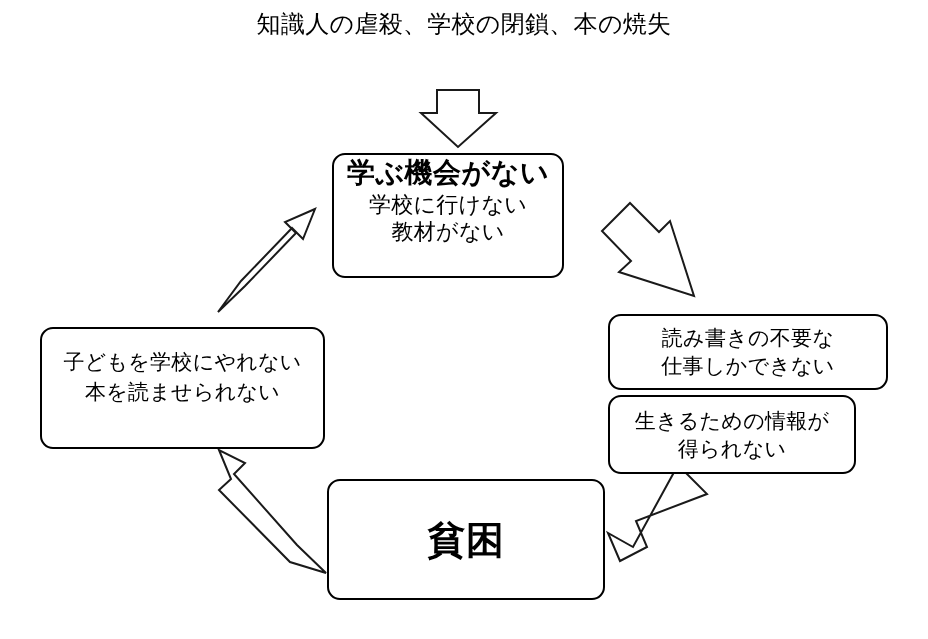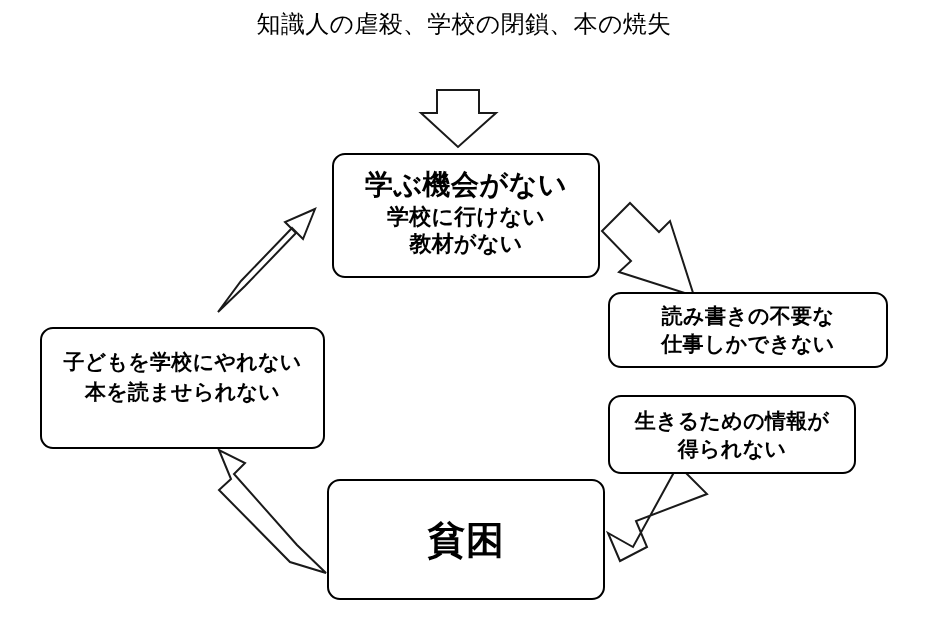--- a/index.html
+++ b/index.html
@@ -45,44 +45,44 @@
     flex-direction: column;
     align-items: center;
     justify-content: center;
     text-align: center;
   }
   .node-heading {
     font-weight: bold;
     letter-spacing: 0.5px;
   }
   .node-line {
-    font-weight: bold;
+    font-weight: normal;
     letter-spacing: 0.3px;
   }
   
   #node-learning {
     left: 332px;
     top: 153px;
-    width: 268px;
+    width: 232px;
     height: 125px;
     justify-content: flex-start;
-    padding-top: 12px;
+    padding-top: 0;
   }
   #node-learning .node-heading {
     font-size: 28px;
     line-height: 36px;
   }
   #node-learning .node-line {
     font-size: 22px;
     line-height: 27px;
   }
   
   #node-work {
     left: 608px;
-    top: 292px;
+    top: 314px;
     width: 280px;
     height: 76px;
   }
   #node-work .node-line {
     font-size: 21px;
     line-height: 28px;
   }
   
   #node-info {
     left: 608px;

